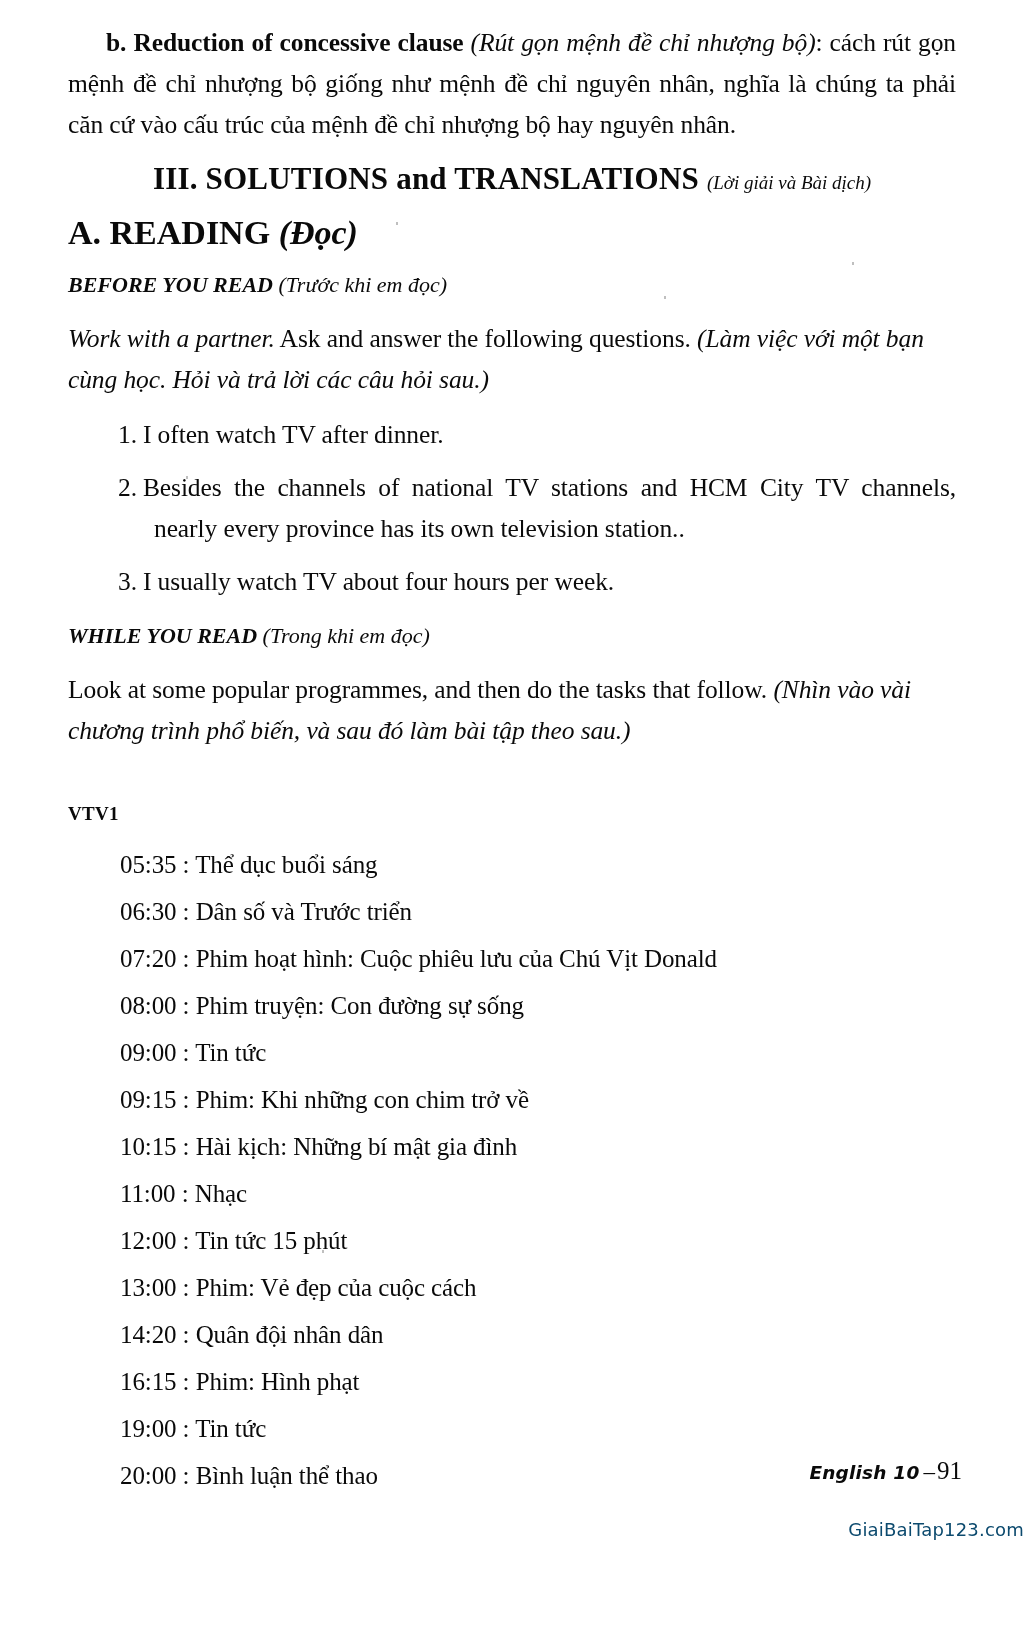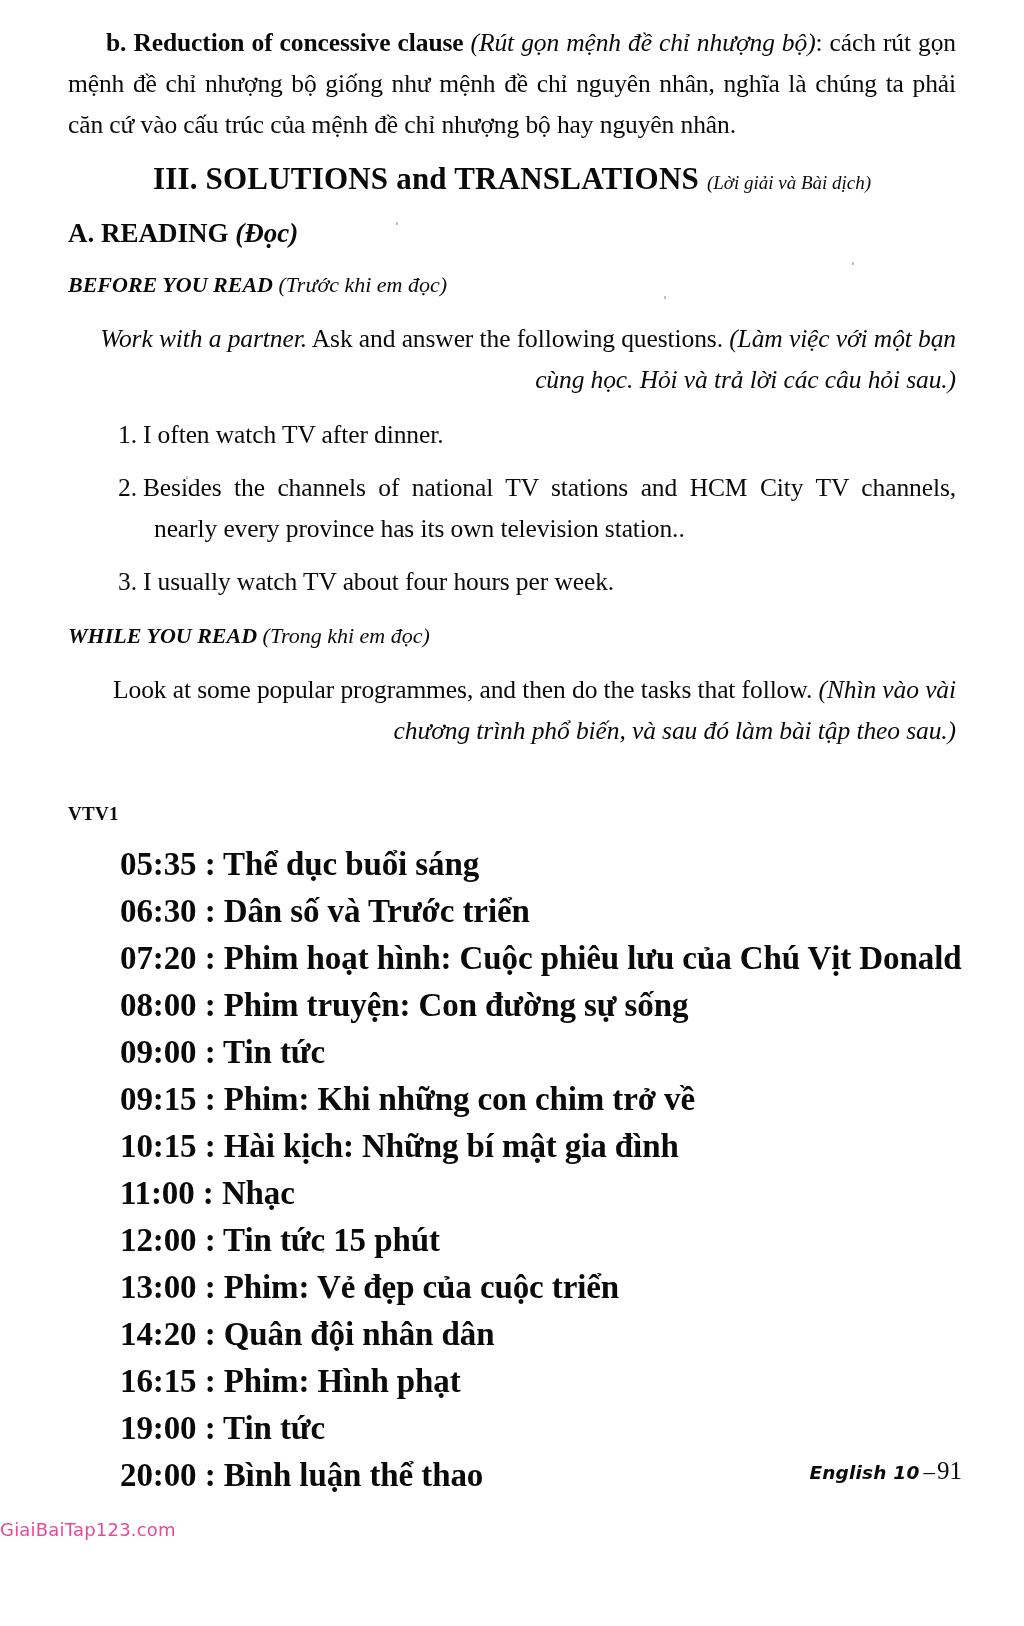--- a/index.html
+++ b/index.html
@@ -55,21 +55,21 @@
   }
   .roman-head .vn {
     font-weight: normal;
     font-style: italic;
     font-size: 19px;
     letter-spacing: 0;
   }
 
   
   .sec-head {
-    font-size: 27px;
+    font-size: 34px;
     font-weight: bold;
     margin: 12px 0 0 0;
     line-height: 36px;
   }
   .sec-head .vn {
     font-weight: bold;
     font-style: italic;
   }
 
   
@@ -83,21 +83,21 @@
   .sub-head .vn-paren {
     font-weight: normal;
     font-style: italic;
   }
 
   
   .body-par {
     font-size: 25.5px;
     line-height: 41px;
     margin: 15px 0 0 0;
-    text-align: right;
+    text-align: left;
     letter-spacing: -0.1px;
   }
   .body-par i { font-style: italic; }
   .body-par .lead { font-style: italic; }
 
   
   .num-list {
     margin: 14px 0 0 0;
     padding: 0;
     list-style: none;
@@ -122,26 +122,25 @@
     margin: 46px 0 0 0;
     line-height: 34px;
     letter-spacing: 0.3px;
   }
   .schedule {
     margin: 10px 0 0 0;
     padding: 0;
     list-style: none;
   }
   .sched-row {
-    font-size: 33px;
+    font-size: 25px;
     line-height: 47px;
     margin-left: 52px;
     white-space: nowrap;
     letter-spacing: -0.1px;
-    font-weight: bold;
   }
   .sched-time { }
   .sched-sep { }
   .sched-prog { }
 
   
   .footer {
     position: absolute;
     right: 62px;
     bottom: 72px;
@@ -165,24 +164,24 @@
   .footer .pageno {
     font-family: "Liberation Serif", serif;
     font-size: 25px;
   }
 
   .watermark {
     position: absolute;
     left: 0;
     right: 0;
     bottom: 18px;
-    text-align: left;
+    text-align: right;
     font-family: "DejaVu Sans", "Liberation Sans", sans-serif;
     font-size: 18px;
-    color: #ec4899;
+    color: #0c4a6e;
     letter-spacing: 0.2px;
   }
 
   
   .speck {
     position: absolute;
     background: #8a8a8a;
     width: 2px;
     height: 3px;
     opacity: .55;
@@ -220,21 +219,21 @@
     <ul class="schedule">
       <li class="sched-row"><span class="sched-time">05:35</span> <span class="sched-sep">:</span> <span class="sched-prog">Thể dục buổi sáng</span></li>
       <li class="sched-row"><span class="sched-time">06:30</span> <span class="sched-sep">:</span> <span class="sched-prog">Dân số và Trước triển</span></li>
       <li class="sched-row"><span class="sched-time">07:20</span> <span class="sched-sep">:</span> <span class="sched-prog">Phim hoạt hình: Cuộc phiêu lưu của Chú Vịt Donald</span></li>
       <li class="sched-row"><span class="sched-time">08:00</span> <span class="sched-sep">:</span> <span class="sched-prog">Phim truyện: Con đường sự sống</span></li>
       <li class="sched-row"><span class="sched-time">09:00</span> <span class="sched-sep">:</span> <span class="sched-prog">Tin tức</span></li>
       <li class="sched-row"><span class="sched-time">09:15</span> <span class="sched-sep">:</span> <span class="sched-prog">Phim: Khi những con chim trở về</span></li>
       <li class="sched-row"><span class="sched-time">10:15</span> <span class="sched-sep">:</span> <span class="sched-prog">Hài kịch: Những bí mật gia đình</span></li>
       <li class="sched-row"><span class="sched-time">11:00</span> <span class="sched-sep">:</span> <span class="sched-prog">Nhạc</span></li>
       <li class="sched-row"><span class="sched-time">12:00</span> <span class="sched-sep">:</span> <span class="sched-prog">Tin tức 15 phút</span></li>
-      <li class="sched-row"><span class="sched-time">13:00</span> <span class="sched-sep">:</span> <span class="sched-prog">Phim: Vẻ đẹp của cuộc triển</span></li>
+      <li class="sched-row"><span class="sched-time">13:00</span> <span class="sched-sep">:</span> <span class="sched-prog">Phim: Vẻ đẹp của cuộc cách</span></li>
       <li class="sched-row"><span class="sched-time">14:20</span> <span class="sched-sep">:</span> <span class="sched-prog">Quân đội nhân dân</span></li>
       <li class="sched-row"><span class="sched-time">16:15</span> <span class="sched-sep">:</span> <span class="sched-prog">Phim: Hình phạt</span></li>
       <li class="sched-row"><span class="sched-time">19:00</span> <span class="sched-sep">:</span> <span class="sched-prog">Tin tức</span></li>
       <li class="sched-row"><span class="sched-time">20:00</span> <span class="sched-sep">:</span> <span class="sched-prog">Bình luận thể thao</span></li>
     </ul>
 
   </div>
 
   <div class="footer"><span class="book">English 10</span><span class="dash">–</span><span class="pageno">91</span></div>
 

